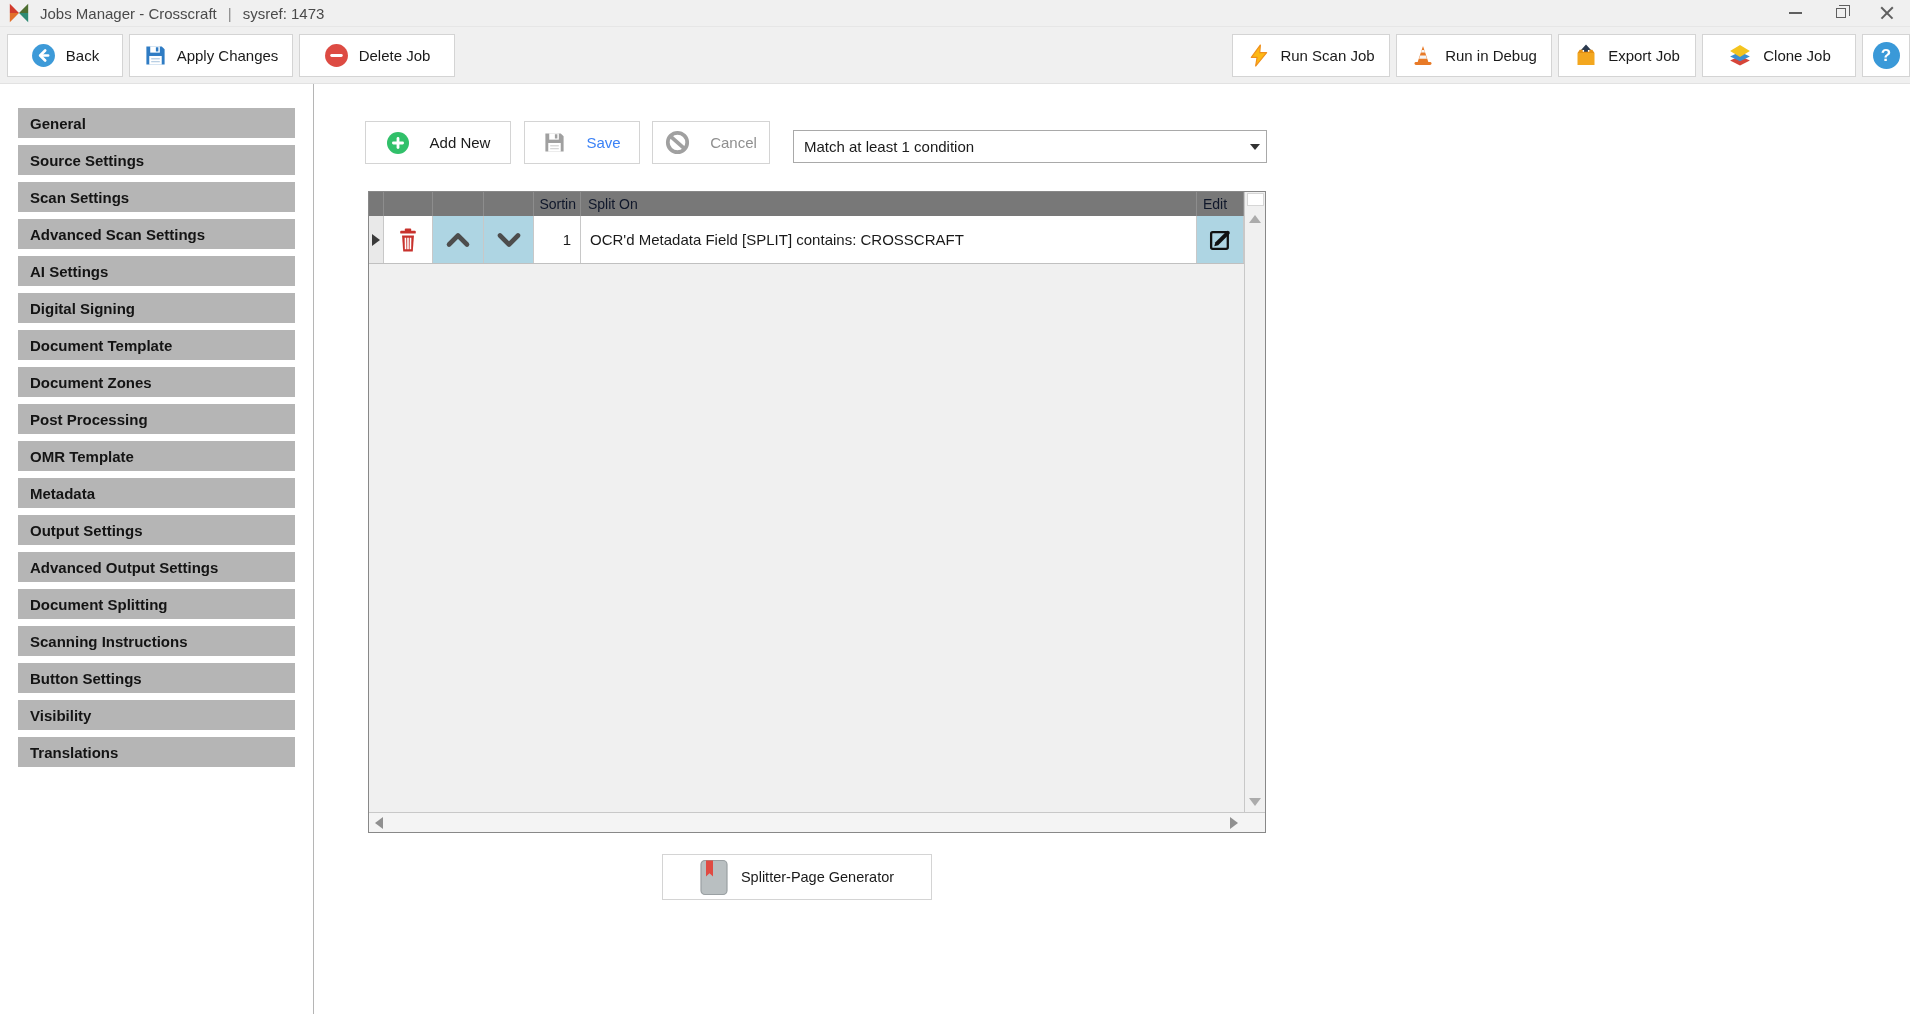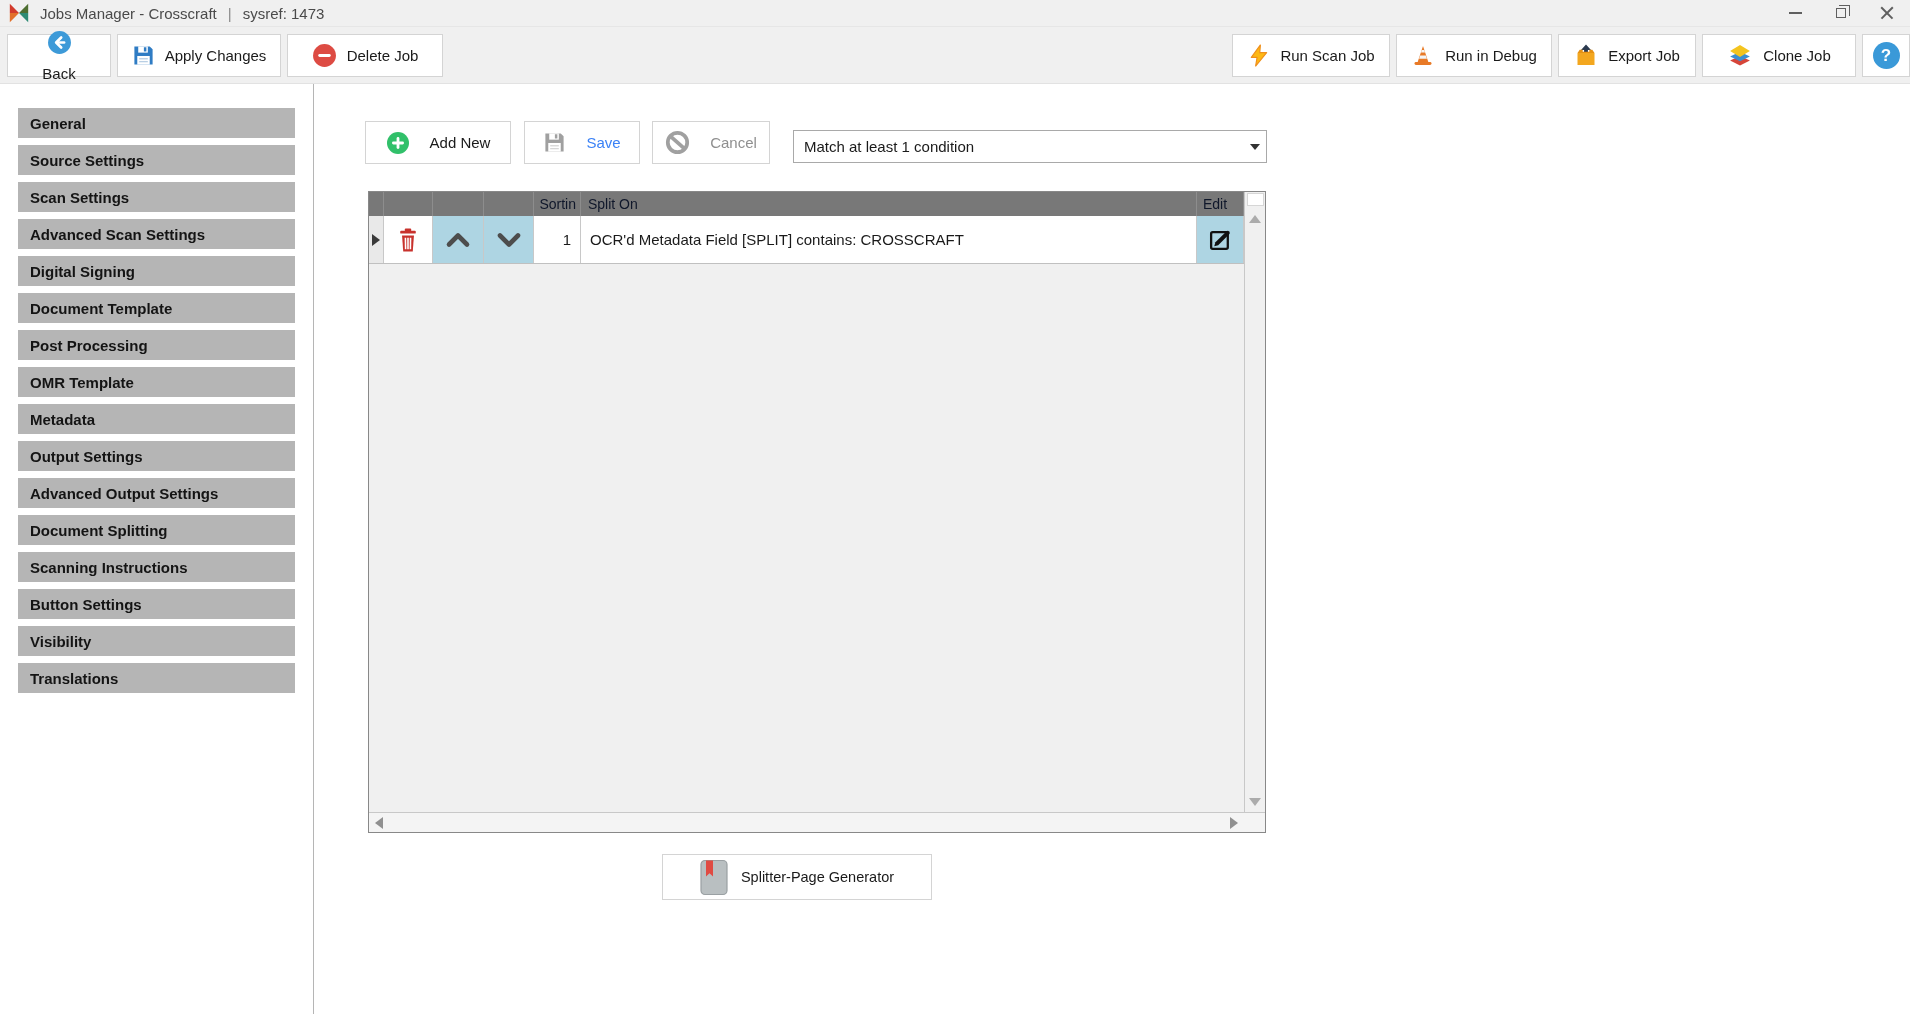--- a/index.html
+++ b/index.html
@@ -34,21 +34,21 @@
     background:#f0f0f0; border-bottom:1px solid #e2e2e2;
   }
   .tb-group { position:absolute; top:7px; display:flex; gap:6px; }
   .tb-left { left:7px; }
   .tb-right { right:0; }
   .tb-btn {
     height:43px; background:#fff; border:1px solid #d4d4d4;
     display:flex; align-items:center; justify-content:center; gap:10px;
     font-size:15px; color:#1a1a1a; cursor:default;
   }
-  .w-back{width:104px;flex-direction:column;} .w-apply{width:164px;} .w-delete{width:156px;}
+  .w-back{width:116px;} .w-apply{width:164px;} .w-delete{width:156px;}
   .w-scan{width:158px;} .w-debug{width:156px;} .w-export{width:138px;} .w-clone{width:154px;} .w-help{width:48px;}
   .tb-btn svg { flex:0 0 auto; }
 
   .help-circle {
     width:27px; height:27px; border-radius:50%;
     background:var(--help-blue,#3a99d8); color:#fff; font-size:17px; font-weight:bold;
     display:flex; align-items:center; justify-content:center;
   }
 
   
@@ -214,22 +214,24 @@
       <span class="help-circle">?</span>
     </div>
   </div>
 </div>
 
 <div class="sidebar">
   <div class="nav-item">General</div>
   <div class="nav-item">Source Settings</div>
   <div class="nav-item">Scan Settings</div>
   <div class="nav-item">Advanced Scan Settings</div>
+  <div class="nav-item">AI Settings</div>
   <div class="nav-item">Digital Signing</div>
   <div class="nav-item">Document Template</div>
+  <div class="nav-item">Document Zones</div>
   <div class="nav-item">Post Processing</div>
   <div class="nav-item">OMR Template</div>
   <div class="nav-item">Metadata</div>
   <div class="nav-item">Output Settings</div>
   <div class="nav-item">Advanced Output Settings</div>
   <div class="nav-item">Document Splitting</div>
   <div class="nav-item">Scanning Instructions</div>
   <div class="nav-item">Button Settings</div>
   <div class="nav-item">Visibility</div>
   <div class="nav-item">Translations</div>

